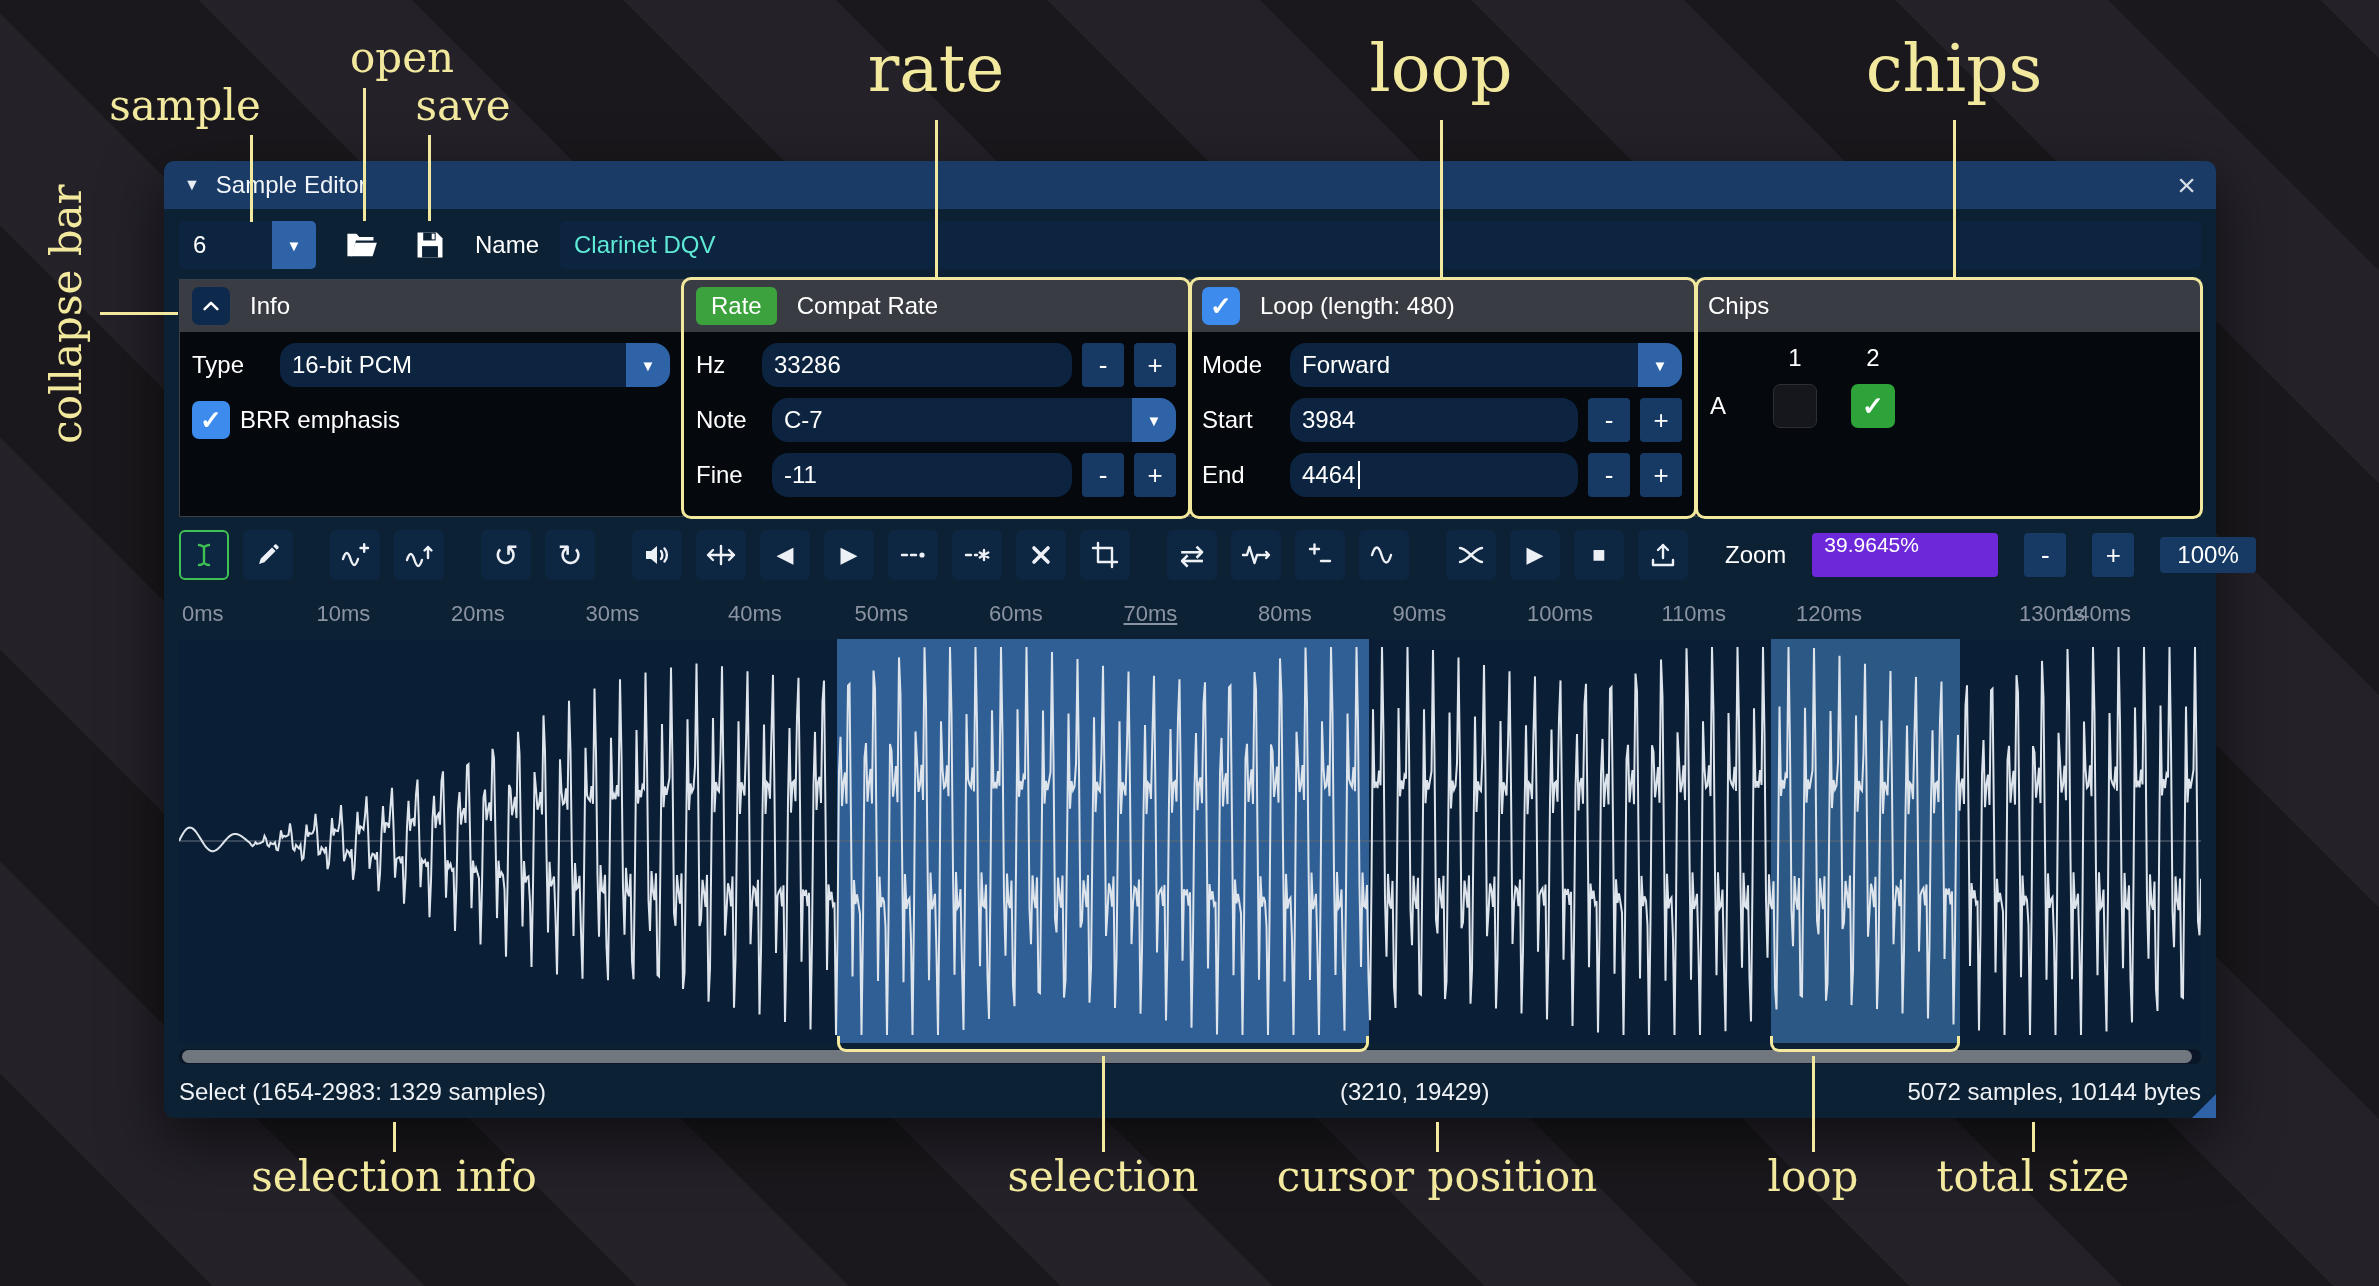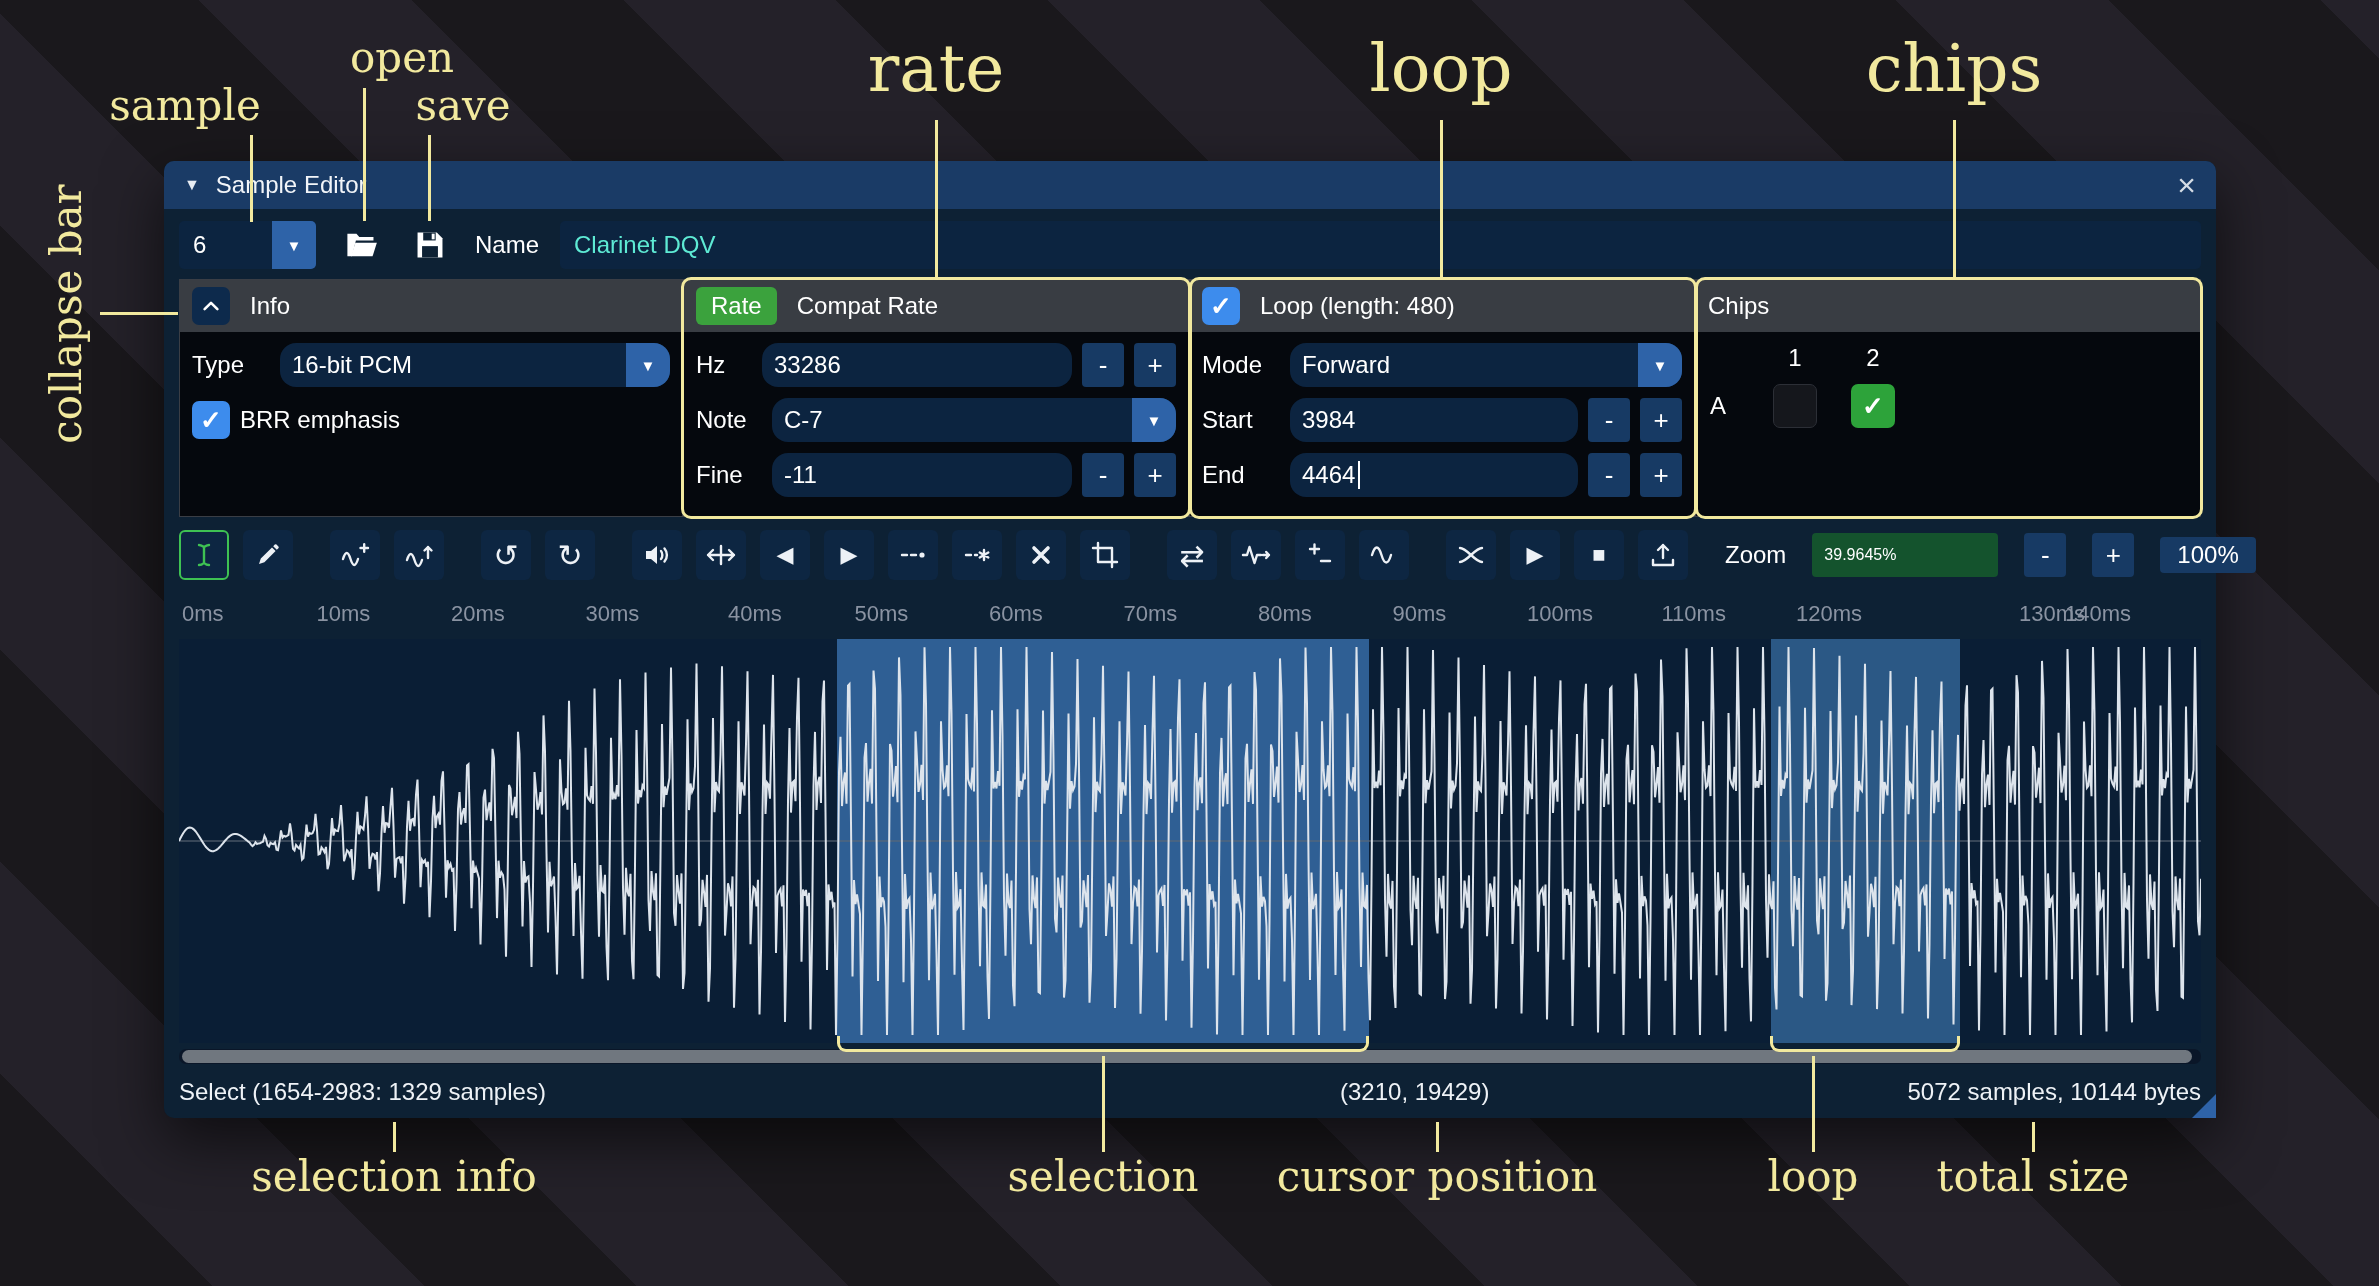--- a/index.html
+++ b/index.html
@@ -47,21 +47,21 @@
 .caret{display:inline-block;width:2px;height:28px;background:#fff;margin-left:3px;animation:blink 1.1s steps(1) infinite}
 @keyframes blink{50%{opacity:0}}
 
 .toolbar{position:absolute;top:368px;left:15px;right:15px;height:52px;display:flex;align-items:center}
 .tgroup{display:flex;gap:14px;margin-right:37px}
 .tbtn{width:50px;height:50px;background:#0d2642;border-radius:6px;display:flex;align-items:center;justify-content:center;
   color:#edf1f6;font-size:26px;border:none;position:relative}
 .tbtn svg{width:30px;height:30px;stroke:currentColor;fill:none;stroke-width:2.4;stroke-linecap:round;stroke-linejoin:round}
 .tbtn.active{border:2.5px solid #3ec253;color:#3ec253}
 .zoom{margin-left:auto;display:flex;align-items:center;gap:26px}
-.zoominput{width:186px;height:44px;background:#14532d;border-radius:4px;color:#fff;font-size:16px;display:flex;align-items:center;padding:0 12px}
+.zoominput{width:186px;height:44px;background:#6d28d9;border-radius:4px;color:#fff;font-size:21px;display:flex;align-items:flex-start;padding:0 12px}
 .zreset{height:36px;padding:0 17px;background:#173a64;border-radius:4px;color:#fff;font-size:24px;display:flex;align-items:center;border:none}
 
 .ruler{position:absolute;top:434px;left:15px;width:2022px;height:40px;overflow:hidden}
 .tick{position:absolute;top:6px;color:#8a93a2;font-size:22px;white-space:nowrap}
 .wave{position:absolute;top:478px;left:15px;width:2022px;height:404px;background:#0a1e35;overflow:hidden}
 .sel{position:absolute;top:0;bottom:0;left:658px;width:532px;background:#2f5f94}
 .loopreg{position:absolute;top:0;bottom:0;left:1592px;width:189px;background:#2b5885}
 .centerline{position:absolute;left:0;right:0;top:201px;height:2px;background:#5d6875;opacity:.55}
 .wavesvg{position:absolute;left:0;top:0;width:2022px;height:404px}
 .scroll{position:absolute;top:888px;left:15px;right:15px;height:15px;background:#0a1628;border-radius:7px}
@@ -357,21 +357,21 @@
     </div>
 
     <div class="ruler" id="ruler">
         <span class="tick" style="left: 3px;">0ms</span>
         <span class="tick" style="left: 137.5px;">10ms</span>
         <span class="tick" style="left: 272px;">20ms</span>
         <span class="tick" style="left: 406.5px;">30ms</span>
         <span class="tick" style="left: 541px; margin-left: 8px;">40ms</span>
         <span class="tick" style="left: 675.5px;">50ms</span>
         <span class="tick" style="left: 810px;">60ms</span>
-        <span class="tick" style="left: 944.5px;">70ms</span>
+        <span class="tick" style="left: 944.5px; text-decoration: underline;">70ms</span>
         <span class="tick" style="left: 1079px;">80ms</span>
         <span class="tick" style="left: 1213.5px;">90ms</span>
         <span class="tick" style="left: 1348px;">100ms</span>
         <span class="tick" style="left: 1482.5px;">110ms</span>
         <span class="tick" style="left: 1617px;">120ms</span>
         <span class="tick" style="left: 1840px;">130ms</span>
         <span class="tick" style="left: 1886px;">140ms</span>
         <span class="tick" style="left: 2020.5px;">150</span>
       </div>
 

